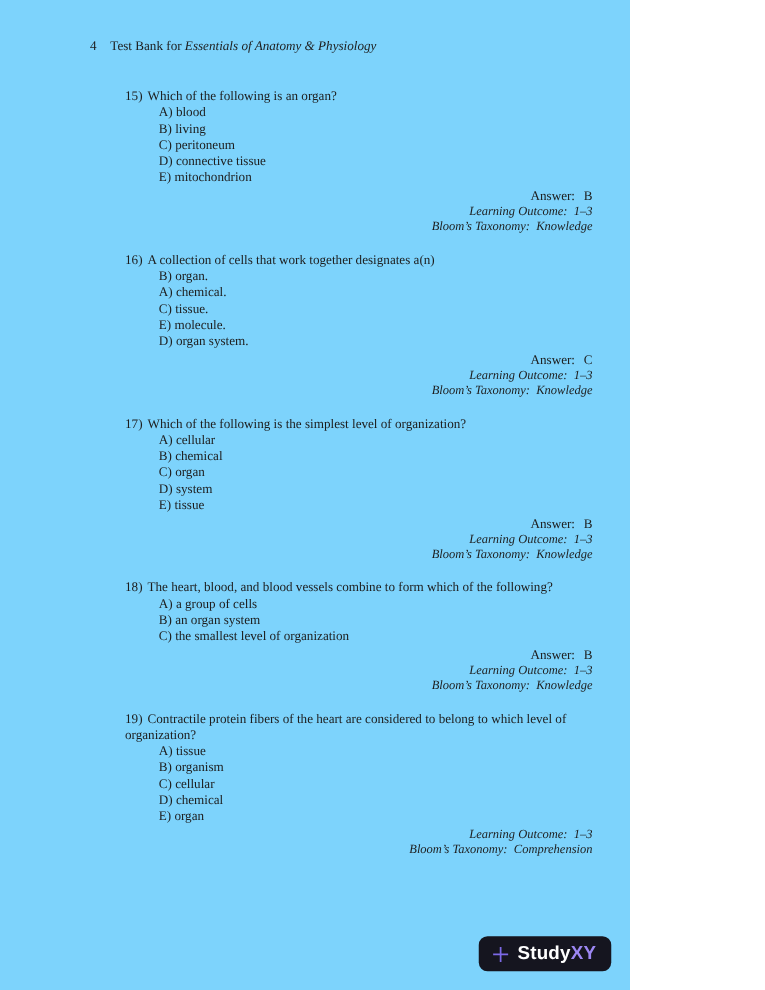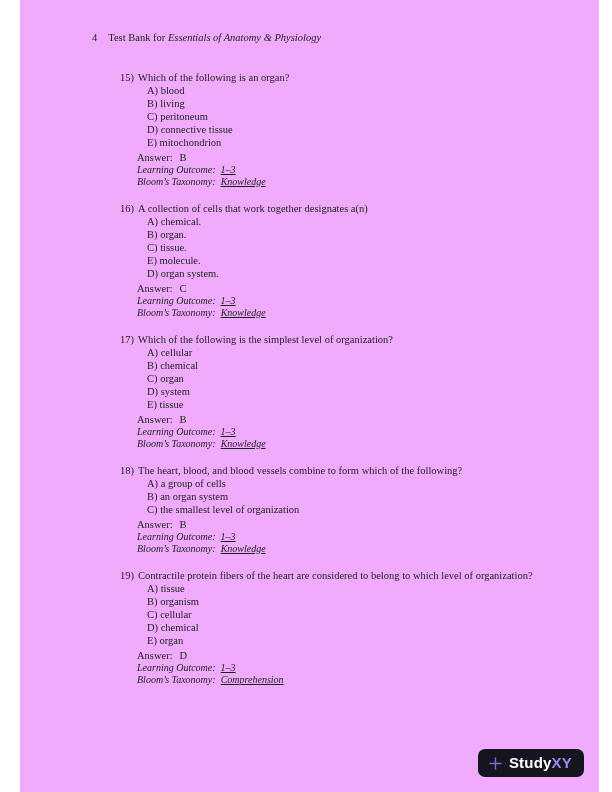--- a/index.html
+++ b/index.html
@@ -4,52 +4,51 @@
 <style>
   * { margin: 0; padding: 0; box-sizing: border-box; }
   html, body { background: #ffffff; }
   body {
     width: 612px; height: 792px;
     font-family: "Liberation Serif", serif;
     color: #1d1d1d;
   }
   .page {
     position: relative;
-    width: 579px; height: 792px;
-    background: #f0abfc;
+    width: 504px; height: 792px;
+    background: #7dd3fc;
     overflow: hidden;
-    margin-left: 20px;
   }
   .header {
     position: absolute;
     top: 31px; left: 72px;
     font-size: 10.5px; line-height: 13px;
     white-space: nowrap;
   }
   .page-num { margin-right: 11px; }
   .book-title { font-style: italic; }
   .content {
     position: absolute;
     top: 71px; left: 100px; right: 30px;
   }
   .question { margin-bottom: 14px; }
   .qline { font-size: 10.5px; line-height: 13px; }
   .qnum { margin-right: 4px; }
   .opt {
     font-size: 10.5px; line-height: 13px;
     margin-left: 27px;
   }
-  .meta { margin-left: 17px; margin-top: 2px; }
+  .meta { margin-left: 17px; margin-top: 2px; text-align: right; }
   .ansline { font-size: 10.5px; line-height: 13px; }
   .ansline .val { margin-left: 7px; }
   .metaline {
     font-size: 10px; line-height: 12px;
     font-style: italic;
   }
-  .metaline .val { margin-left: 5px; text-decoration: underline; }
+  .metaline .val { margin-left: 5px; }
   .badge {
     position: absolute;
     right: 15px; bottom: 15px;
     height: 28px;
     background: #15151f;
     border-radius: 7px;
     display: flex; align-items: center;
     padding: 0 12px 0 10px;
     gap: 6px;
     font-family: "Liberation Sans", sans-serif;
@@ -93,22 +92,22 @@
         <div class="metaline">
           <span>Bloom’s Taxonomy:</span><span class="val">Knowledge</span>
         </div>
       </div>
     </section>
 
     <section class="question">
       <div class="qline">
         <span class="qnum">16)</span><span>A collection of cells that work together designates a(n)</span>
       </div>
+      <div class="opt">B) organ.</div>
       <div class="opt">A) chemical.</div>
-      <div class="opt">B) organ.</div>
       <div class="opt">C) tissue.</div>
       <div class="opt">E) molecule.</div>
       <div class="opt">D) organ system.</div>
       <div class="meta">
         <div class="ansline">
           <span>Answer:</span><span class="val">C</span>
         </div>
         <div class="metaline">
           <span>Learning Outcome:</span><span class="val">1–3</span>
         </div>
@@ -163,23 +162,20 @@
     <section class="question">
       <div class="qline">
         <span class="qnum">19)</span><span>Contractile protein fibers of the heart are considered to belong to which level of organization?</span>
       </div>
       <div class="opt">A) tissue</div>
       <div class="opt">B) organism</div>
       <div class="opt">C) cellular</div>
       <div class="opt">D) chemical</div>
       <div class="opt">E) organ</div>
       <div class="meta">
-        <div class="ansline">
-          <span>Answer:</span><span class="val">D</span>
-        </div>
         <div class="metaline">
           <span>Learning Outcome:</span><span class="val">1–3</span>
         </div>
         <div class="metaline">
           <span>Bloom’s Taxonomy:</span><span class="val">Comprehension</span>
         </div>
       </div>
     </section>
 
   </div>

